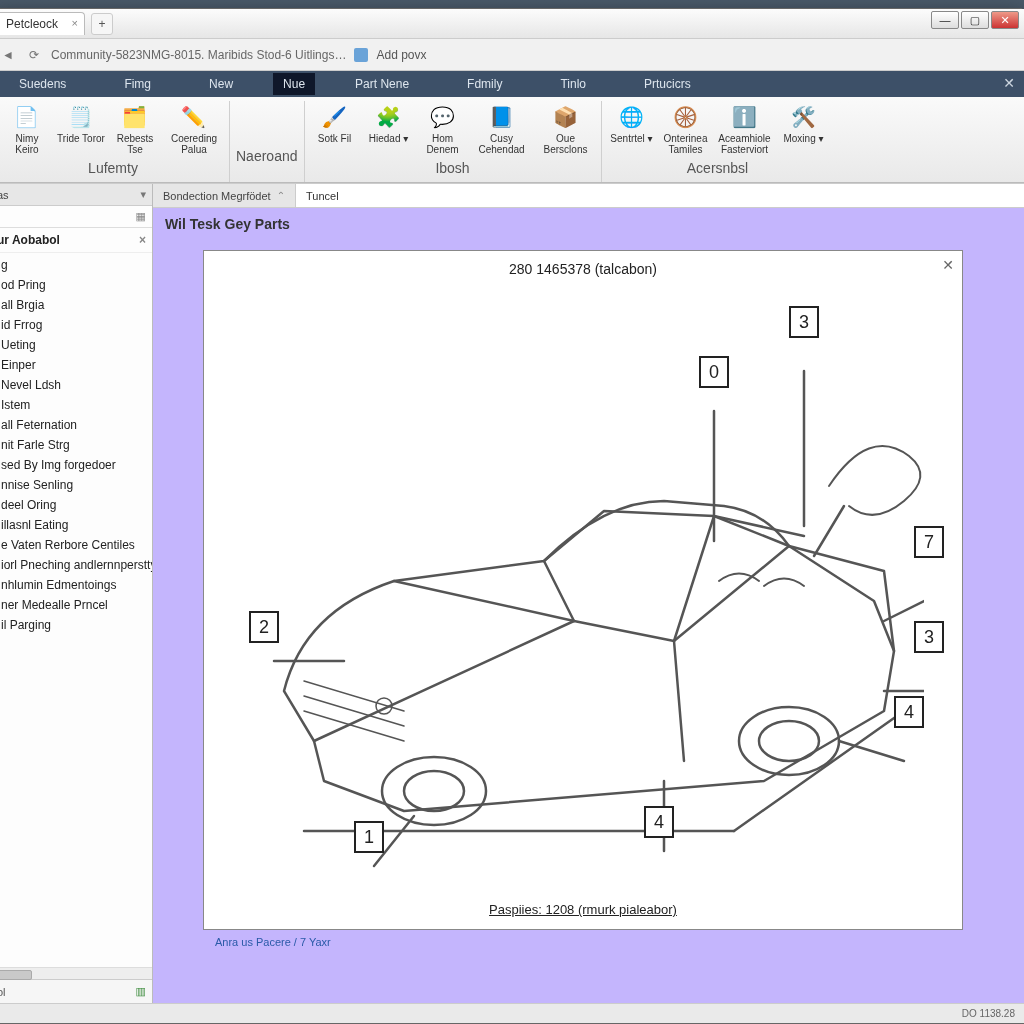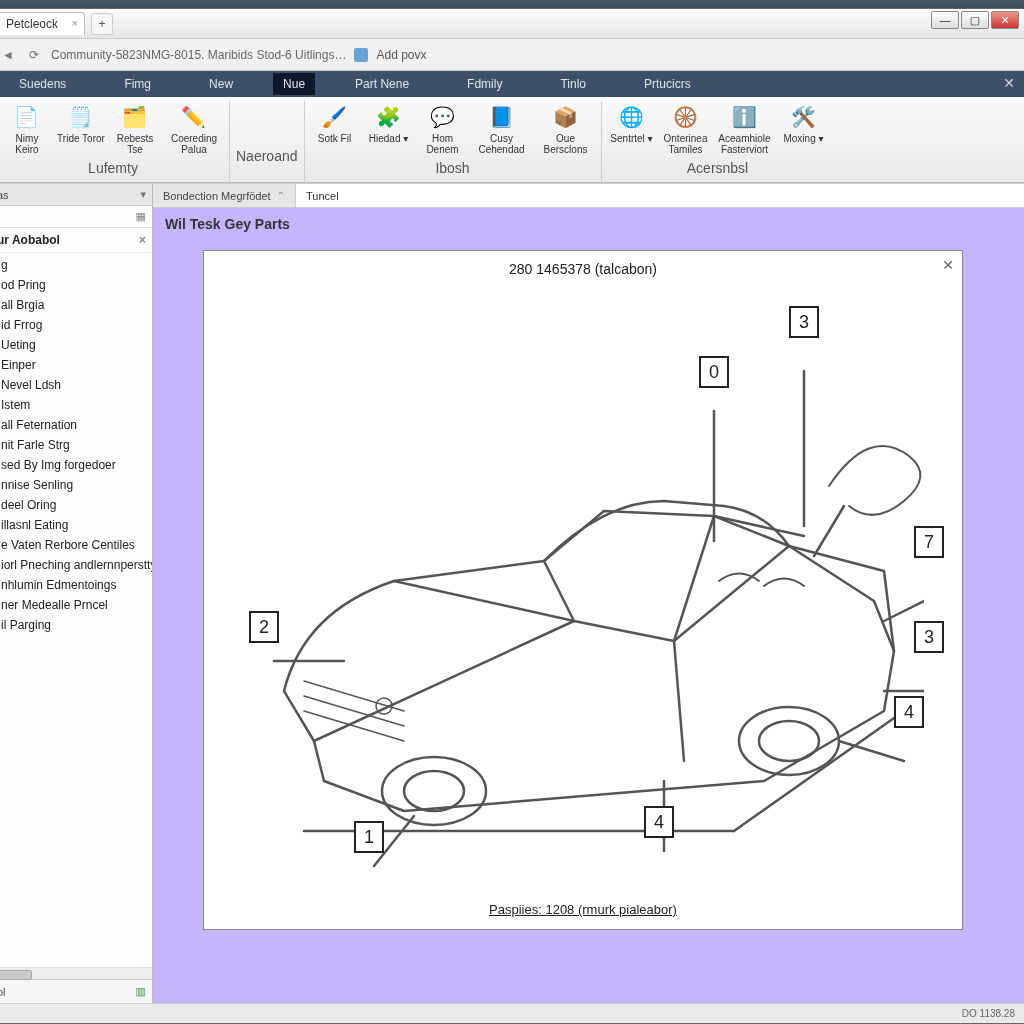--- a/index.html
+++ b/index.html
@@ -543,20 +543,21 @@
             </div>
           <div class="callout-box" style="left:440px; top:555px">
               <span>4</span>
             </div>
           <div class="callout-box" style="left:150px; top:570px">
               <span>1</span>
             </div>
 
           <div class="caption">Paspiies: 1208 (rmurk pialeabor)</div>
         </div>
+        <div class="pager">Anra us Pacere / 7 Yaxr</div>
       </div>
     </div>
   </div>
 
   <div class="statusbar">
     <span>DO 1138.28</span>
   </div>
 </div>
 
 </body></html>

